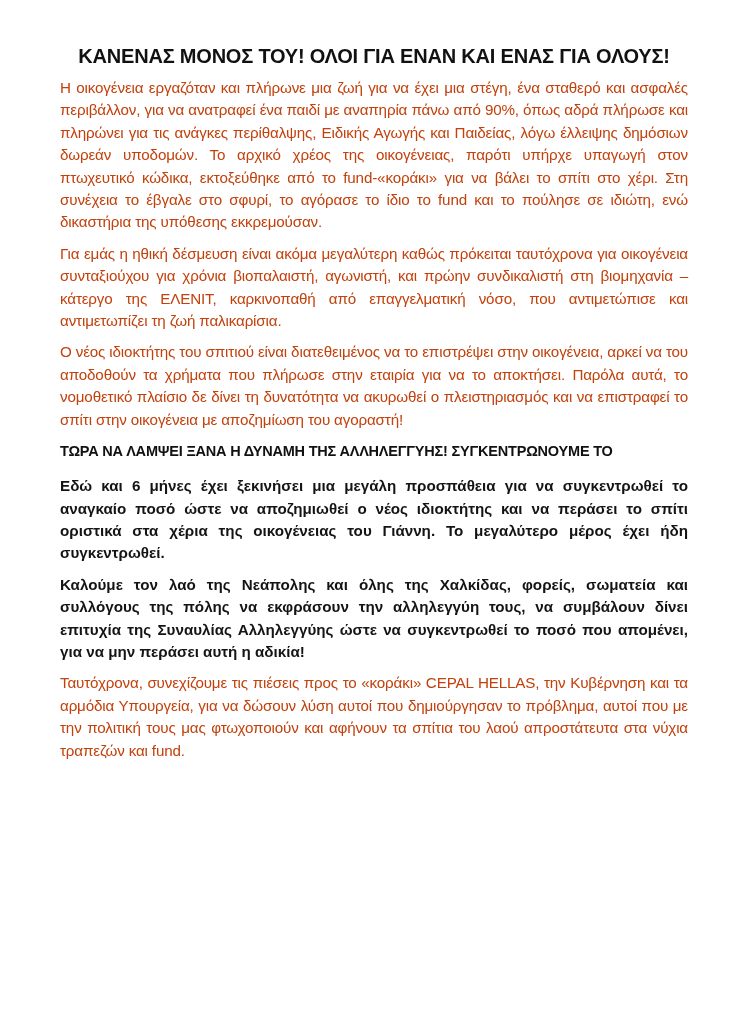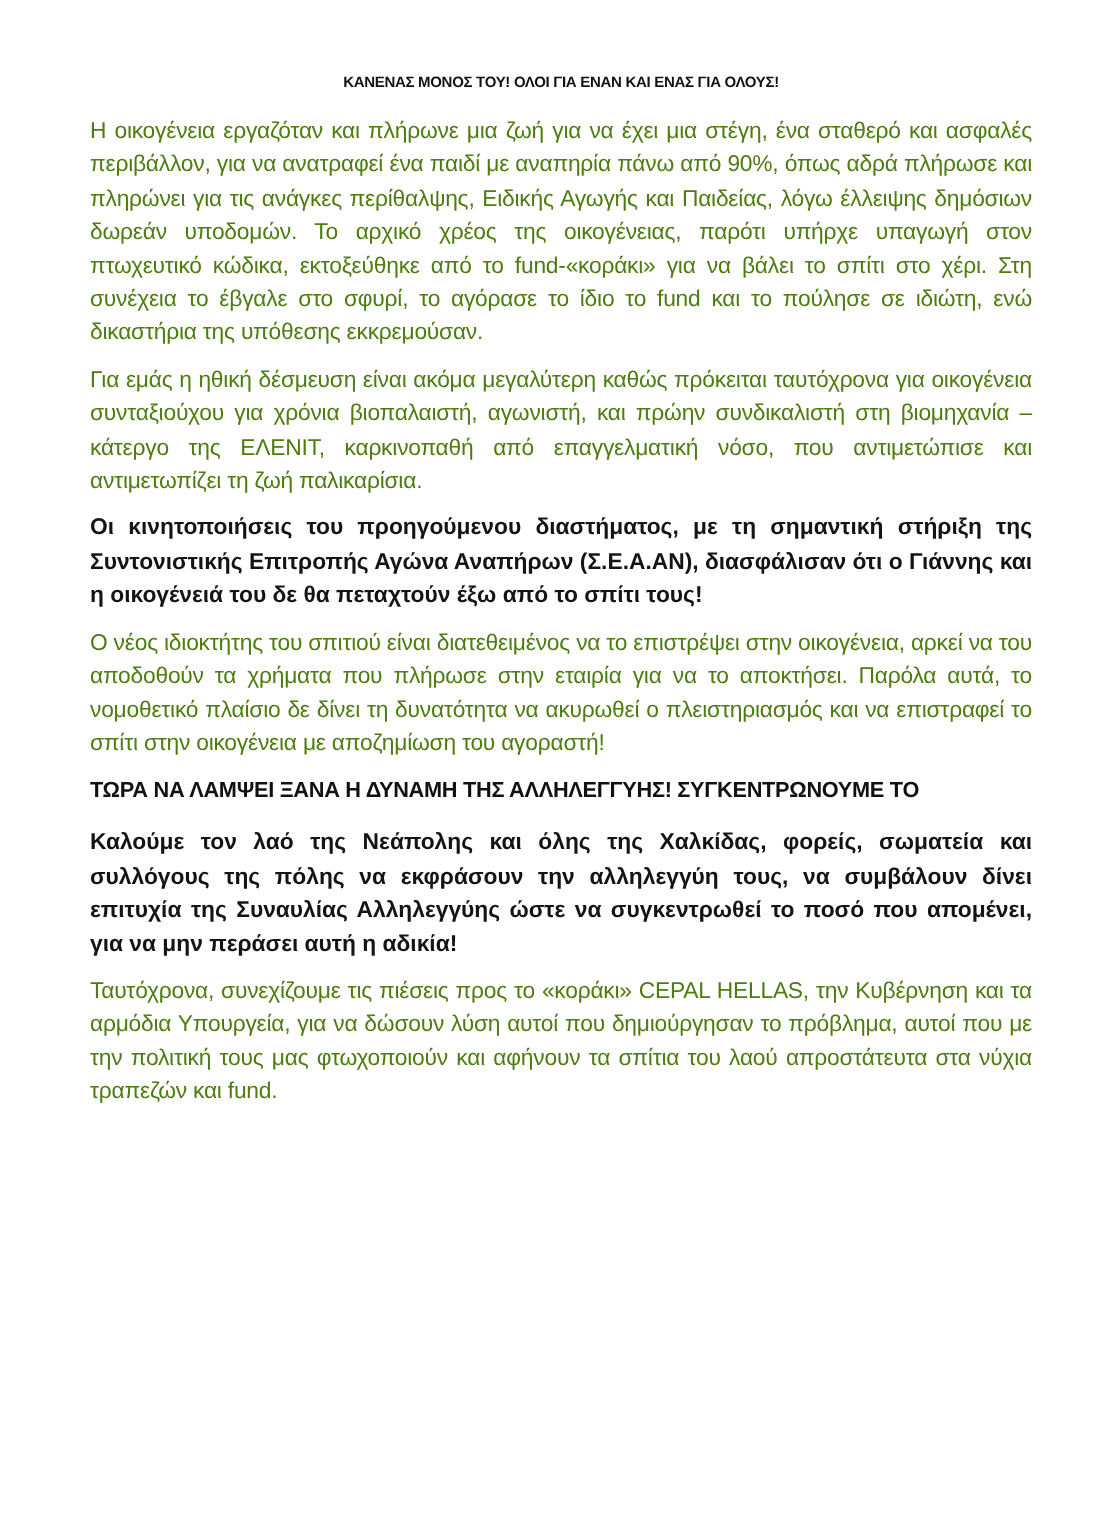--- a/index.html
+++ b/index.html
@@ -17,32 +17,32 @@
     }
     .page {
       position: absolute;
       left: 60px;
       top: 45px;
       width: 628px;
     }
     .title {
       text-align: center;
       font-weight: bold;
-      font-size: 10px;
+      font-size: 20px;
       line-height: 22px;
       margin: 0 0 10px 0;
       color: #111;
       letter-spacing: -0.2px;
     }
     .para {
       margin: 0 0 9px 0;
       font-size: 15.2px;
       line-height: 22.4px;
       text-align: justify;
-      color: #4d7c0f;
+      color: #c2410c;
       letter-spacing: -0.15px;
     }
     .para.bold {
       font-weight: bold;
       color: #141414;
       letter-spacing: 0px;
     }
     .caps-heading {
       text-align: left;
       font-weight: bold;
@@ -55,22 +55,22 @@
     .caps-heading span { display: block; }
   </style>
 </head>
 <body>
 
 <div class="page">
   <div class="title">ΚΑΝΕΝΑΣ ΜΟΝΟΣ ΤΟΥ! ΟΛΟΙ ΓΙΑ ΕΝΑΝ ΚΑΙ ΕΝΑΣ ΓΙΑ ΟΛΟΥΣ!</div>
 
   <p class="para">Η οικογένεια εργαζόταν και πλήρωνε μια ζωή για να έχει μια στέγη, ένα σταθερό και ασφαλές  περιβάλλον, για να  ανατραφεί ένα παιδί με αναπηρία πάνω από 90%, όπως αδρά πλήρωσε και πληρώνει για τις ανάγκες περίθαλψης, Ειδικής Αγωγής και Παιδείας, λόγω έλλειψης δημόσιων δωρεάν υποδομών. Το αρχικό χρέος της οικογένειας, παρότι υπήρχε υπαγωγή στον πτωχευτικό κώδικα, εκτοξεύθηκε από το fund-«κοράκι» για να βάλει το σπίτι στο χέρι. Στη συνέχεια το έβγαλε στο σφυρί,  το αγόρασε το ίδιο το fund και το πούλησε σε ιδιώτη, ενώ δικαστήρια της υπόθεσης εκκρεμούσαν.</p>
   <p class="para">Για εμάς η ηθική δέσμευση είναι ακόμα μεγαλύτερη καθώς πρόκειται ταυτόχρονα για οικογένεια συνταξιούχου για χρόνια βιοπαλαιστή, αγωνιστή, και πρώην συνδικαλιστή στη βιομηχανία – κάτεργο της ΕΛΕΝΙΤ, καρκινοπαθή από επαγγελματική νόσο, που αντιμετώπισε και αντιμετωπίζει τη ζωή παλικαρίσια.</p>
-  <p class="para bold">Οι κινητοποιήσεις του προηγούμενου διαστήματος, με τη σημαντική στήριξη της Συντονιστικής Επιτροπής Αγώνα Αναπήρων (Σ.Ε.Α.ΑΝ), διασφάλισαν ότι ο Γιάννης και η οικογένειά του δε θα πεταχτούν έξω από το σπίτι τους!</p>
   <p class="para">Ο νέος ιδιοκτήτης του σπιτιού είναι διατεθειμένος να το επιστρέψει στην οικογένεια, αρκεί να του αποδοθούν τα χρήματα που πλήρωσε στην εταιρία για να το αποκτήσει. Παρόλα αυτά, το νομοθετικό πλαίσιο δε δίνει τη δυνατότητα να ακυρωθεί ο πλειστηριασμός και να επιστραφεί το σπίτι στην οικογένεια με αποζημίωση του αγοραστή!</p>
 
   <div class="caps-heading">
     <span>ΤΩΡΑ ΝΑ ΛΑΜΨΕΙ ΞΑΝΑ Η ΔΥΝΑΜΗ ΤΗΣ ΑΛΛΗΛΕΓΓΥΗΣ! ΣΥΓΚΕΝΤΡΩΝΟΥΜΕ ΤΟ</span>
   </div>
 
+  <p class="para bold">Εδώ και 6 μήνες έχει ξεκινήσει μια μεγάλη προσπάθεια για να συγκεντρωθεί το αναγκαίο ποσό ώστε να αποζημιωθεί ο νέος ιδιοκτήτης και να περάσει το σπίτι οριστικά στα χέρια της οικογένειας του Γιάννη. Το μεγαλύτερο μέρος έχει ήδη συγκεντρωθεί.</p>
   <p class="para bold">Καλούμε τον λαό της Νεάπολης και όλης της Χαλκίδας, φορείς, σωματεία και συλλόγους της πόλης να εκφράσουν την αλληλεγγύη τους, να συμβάλουν δίνει επιτυχία της Συναυλίας Αλληλεγγύης ώστε να συγκεντρωθεί το ποσό που απομένει, για να μην περάσει αυτή η αδικία!</p>
   <p class="para">Ταυτόχρονα, συνεχίζουμε τις πιέσεις προς το «κοράκι» CEPAL HELLAS, την Κυβέρνηση και τα αρμόδια Υπουργεία, για να δώσουν λύση αυτοί που δημιούργησαν το πρόβλημα, αυτοί που με την πολιτική τους μας φτωχοποιούν και αφήνουν τα σπίτια του λαού απροστάτευτα στα νύχια τραπεζών και fund.</p>
 </div>
 
 </body></html>

